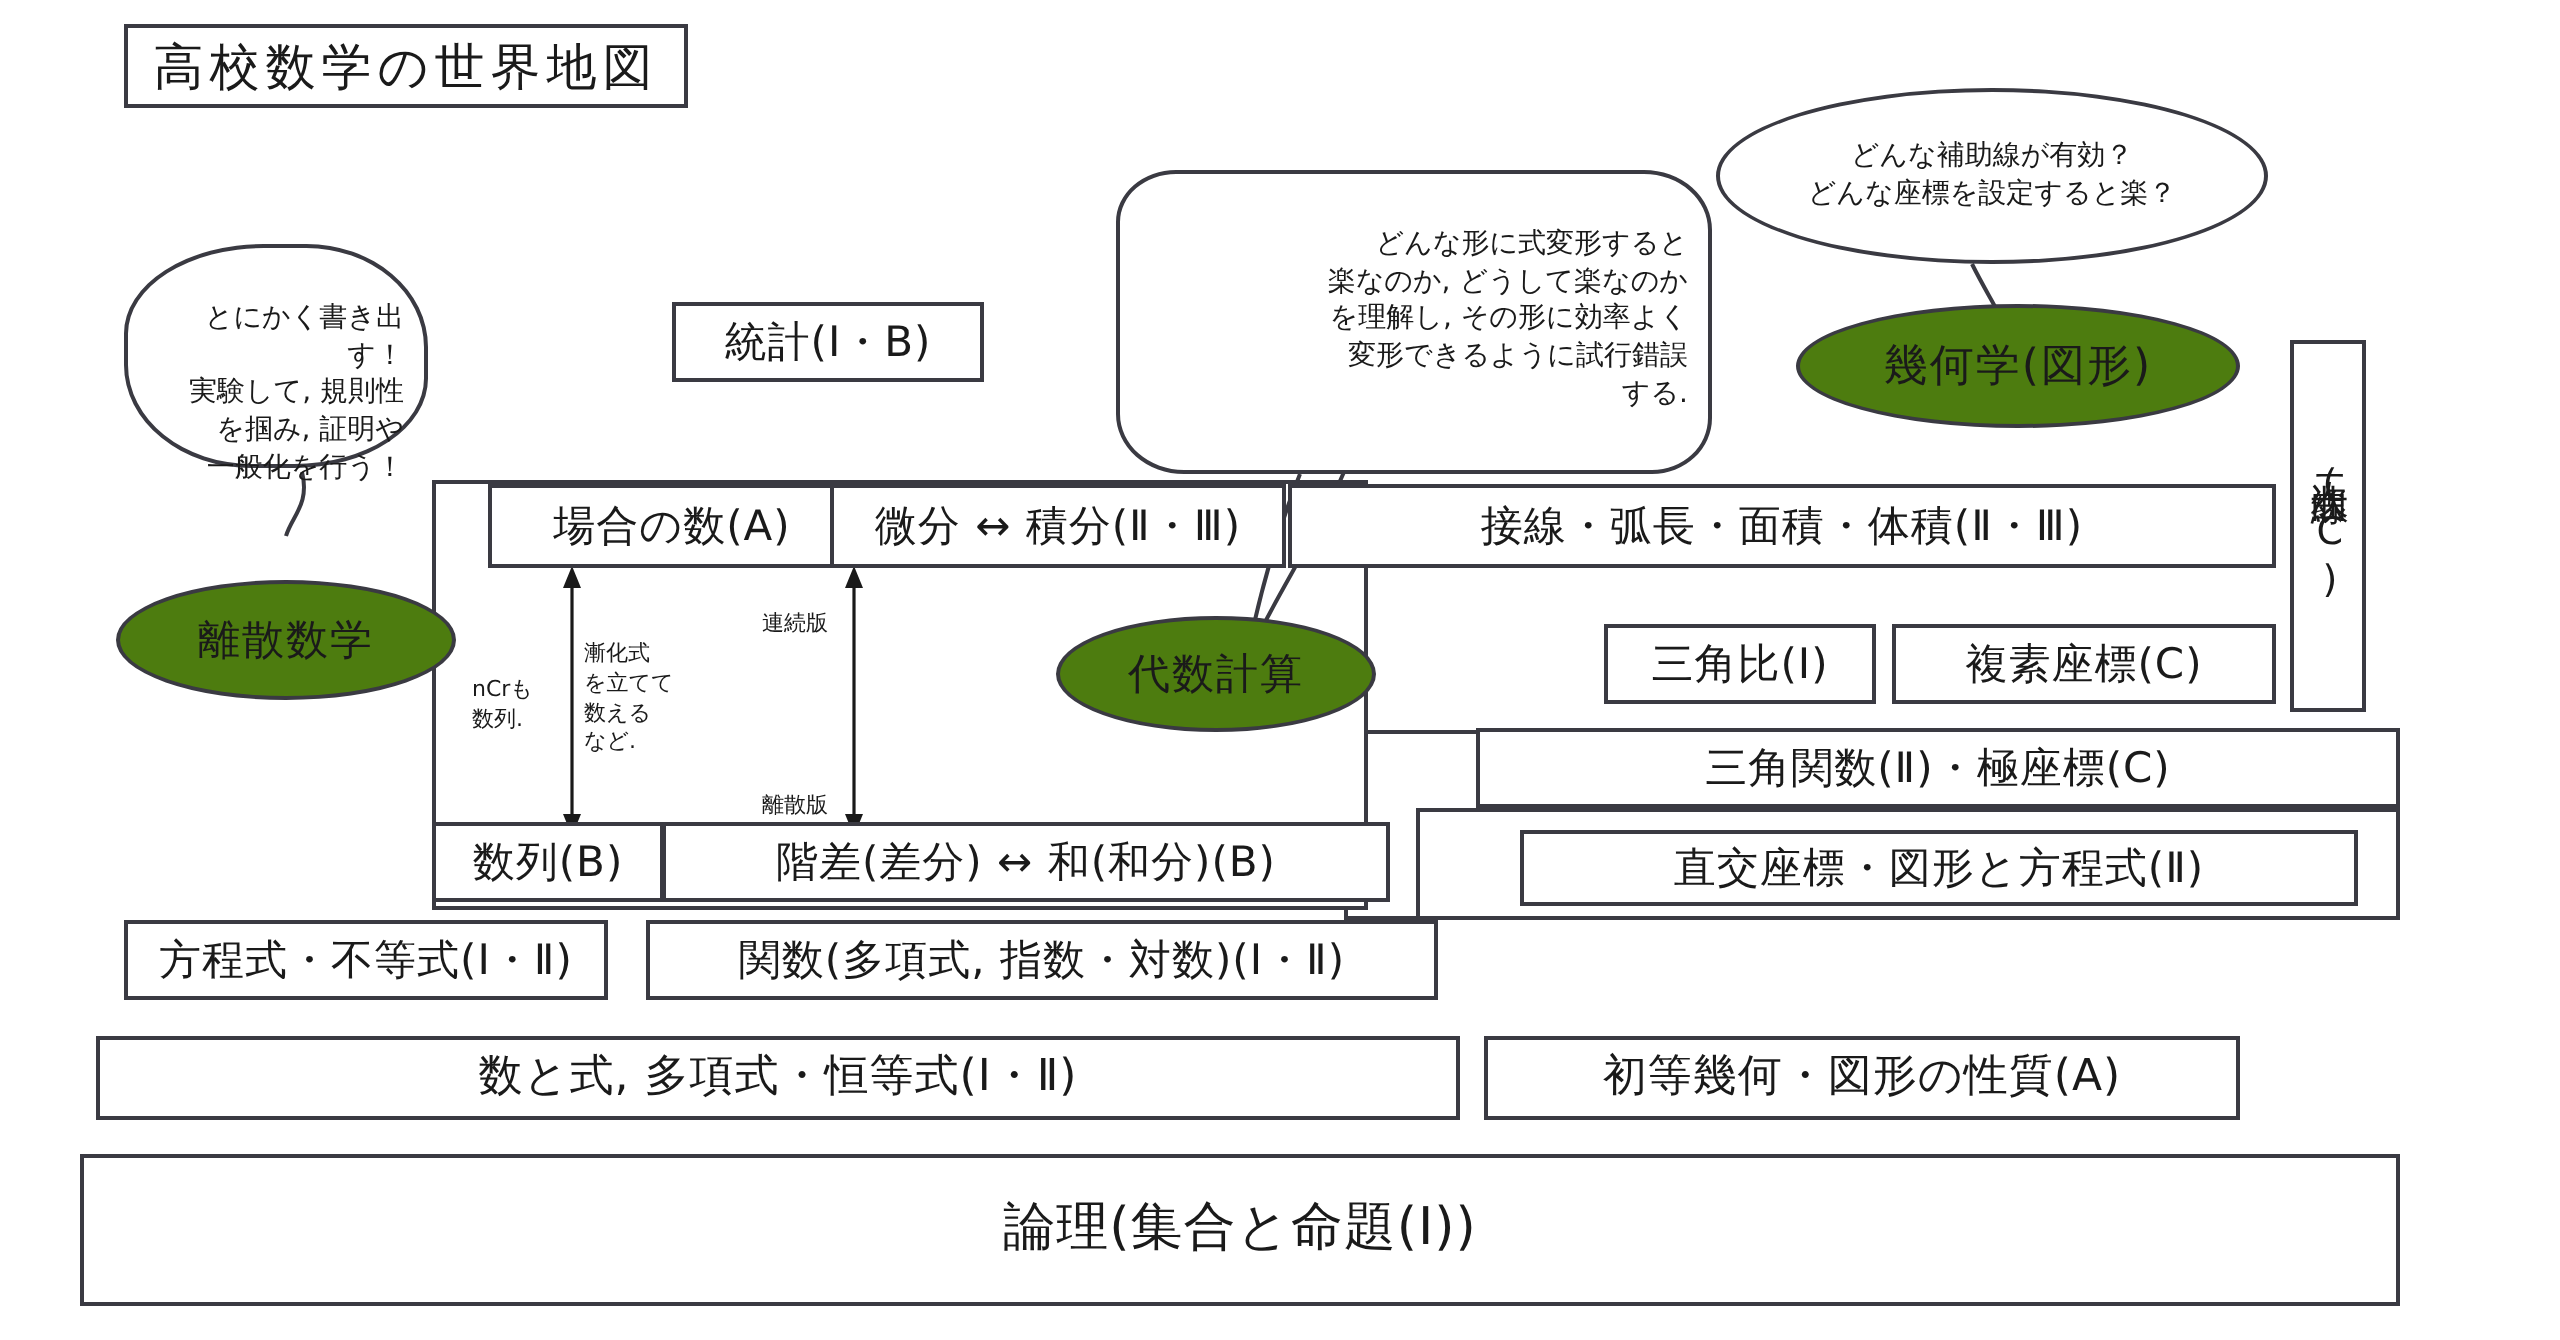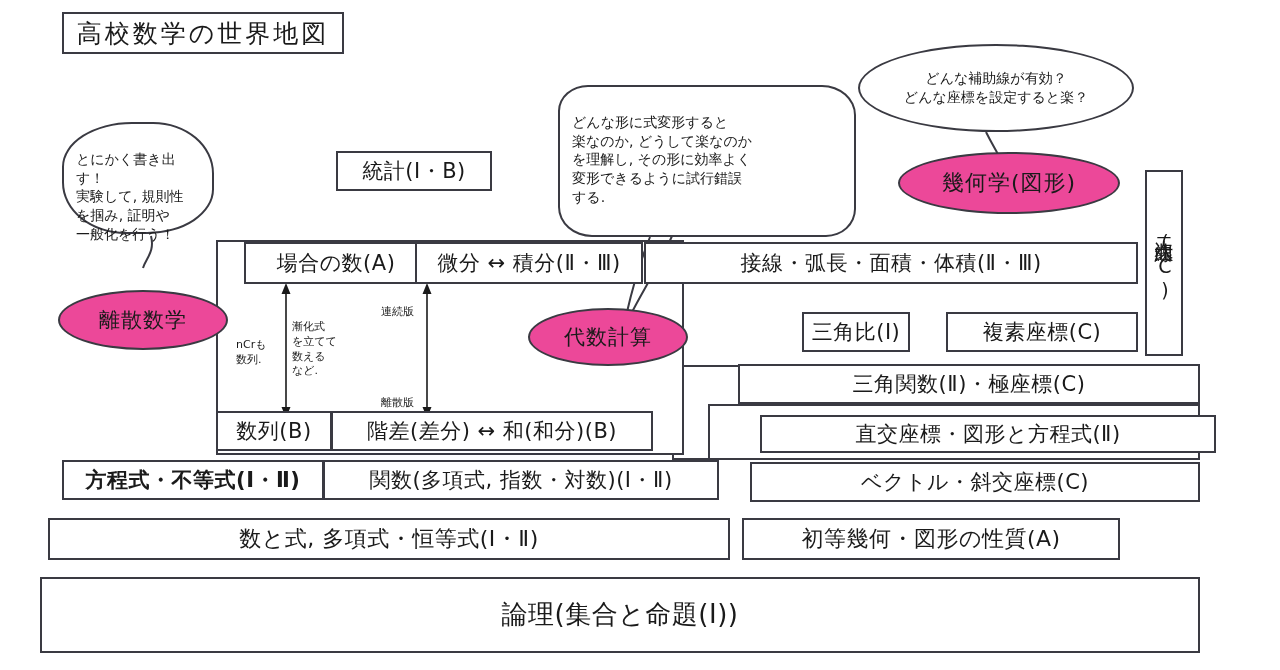--- a/index.html
+++ b/index.html
@@ -28,36 +28,37 @@
   .title-box{
     position:absolute;border:2px solid #3a3a42;background:#fff;box-sizing:border-box;
     display:flex;align-items:center;justify-content:center;z-index:5;
   }
 
   
   .ellipse{
     position:absolute;
     border:2px solid #3a3a42;
     border-radius:50%;
-    background:#ec4899;
+    background:#4d7c0f;
     display:flex;align-items:center;justify-content:center;
     text-align:center;box-sizing:border-box;z-index:6;
     letter-spacing:1px;
   }
 
   
   .bubble{
     position:absolute;
     border:2px solid #3a3a42;
     background:#fff;
     box-sizing:border-box;
     z-index:7;
     padding:7px 10px 20px 12px;
     white-space:pre-line;
     line-height:1.34;
+    text-align:right;
   }
   .bubble.round{border-radius:46% 40% 44% 42% / 40% 46% 40% 46%;}
   .bubble.oval{border-radius:50%/50%;}
 
   .ann{
     position:absolute;z-index:6;white-space:pre-line;line-height:1.35;
     font-size:11px;color:#1a1a1a;letter-spacing:0;
   }
   .vert{
     writing-mode:vertical-rl;text-orientation:upright;
@@ -143,56 +144,53 @@
   </div>
 
   <div class="box" style="left:644px;top:242px;width:494px;height:42px;font-size:21px;">
     <span>接線・弧長・面積・体積(Ⅱ・Ⅲ)</span>
   </div>
 
   <div class="box" style="left:1145px;top:170px;width:38px;height:186px;font-size:19px;">
     <span class="vert">二次曲線(C)</span>
   </div>
 
-  <div class="box" style="left:802px;top:312px;width:108px;height:40px;font-size:21px;">
+  <div class="box" style="left:802px;top:312px;width:136px;height:40px;font-size:21px;">
     <span>三角比(Ⅰ)</span>
   </div>
 
   <div class="box" style="left:946px;top:312px;width:192px;height:40px;font-size:21px;">
     <span>複素座標(C)</span>
   </div>
 
   <div class="box" style="left:738px;top:364px;width:462px;height:40px;font-size:21px;">
     <span>三角関数(Ⅱ)・極座標(C)</span>
   </div>
 
 
   <div class="box" style="left:216px;top:411px;width:116px;height:40px;font-size:21px;">
     <span>数列(B)</span>
   </div>
 
-  <div class="box" style="left:331px;top:411px;width:322px;height:40px;font-size:21px;">
+  <div class="box" style="left:331px;top:411px;width:364px;height:40px;font-size:21px;">
     <span>階差(差分) ↔ 和(和分)(B)</span>
   </div>
 
-  <div class="box" style="left:760px;top:415px;width:456px;height:38px;font-size:21px;">
+  <div class="box" style="left:760px;top:415px;width:419px;height:38px;font-size:21px;">
     <span>直交座標・図形と方程式(Ⅱ)</span>
   </div>
 
-  <div class="box" style="left:62px;top:460px;width:262px;height:40px;font-size:21px;font-weight:bold;">
+  <div class="box" style="left:62px;top:460px;width:242px;height:40px;font-size:21px;">
     <span>方程式・不等式(Ⅰ・Ⅱ)</span>
   </div>
 
   <div class="box" style="left:323px;top:460px;width:396px;height:40px;font-size:21px;">
     <span>関数(多項式, 指数・対数)(Ⅰ・Ⅱ)</span>
   </div>
 
-  <div class="box" style="left:750px;top:462px;width:450px;height:40px;font-size:21px;">
-    <span>ベクトル・斜交座標(C)</span>
-  </div>
 
   <div class="box" style="left:48px;top:518px;width:682px;height:42px;font-size:22px;">
     <span>数と式, 多項式・恒等式(Ⅰ・Ⅱ)</span>
   </div>
 
   <div class="box" style="left:742px;top:518px;width:378px;height:42px;font-size:22px;">
     <span>初等幾何・図形の性質(A)</span>
   </div>
 
   <div class="box" style="left:40px;top:577px;width:1160px;height:76px;font-size:26px;">

